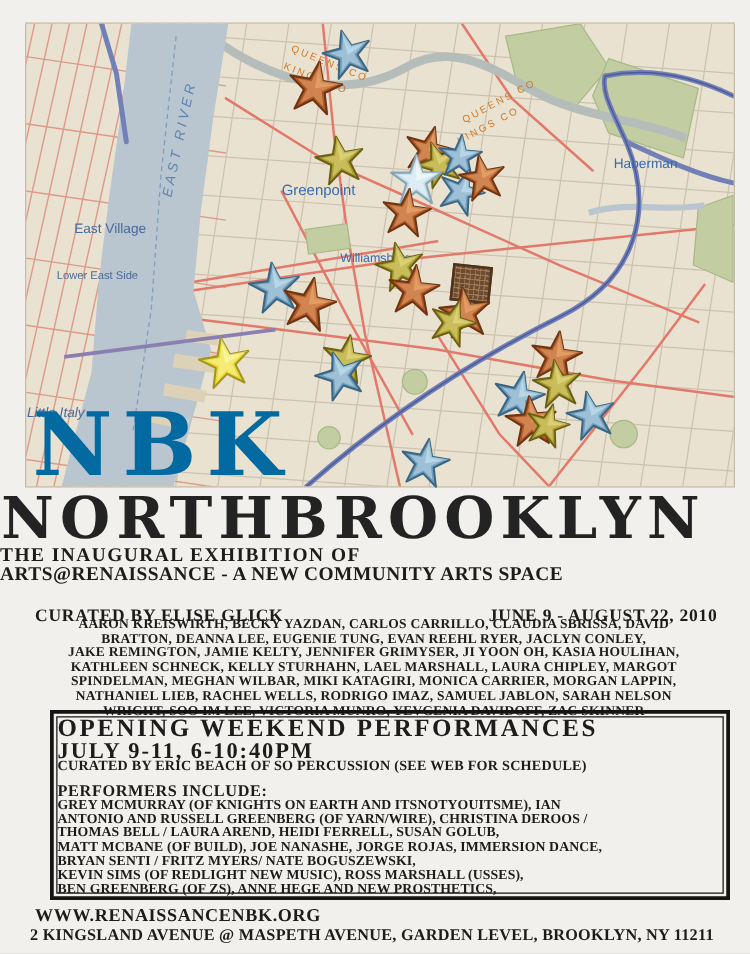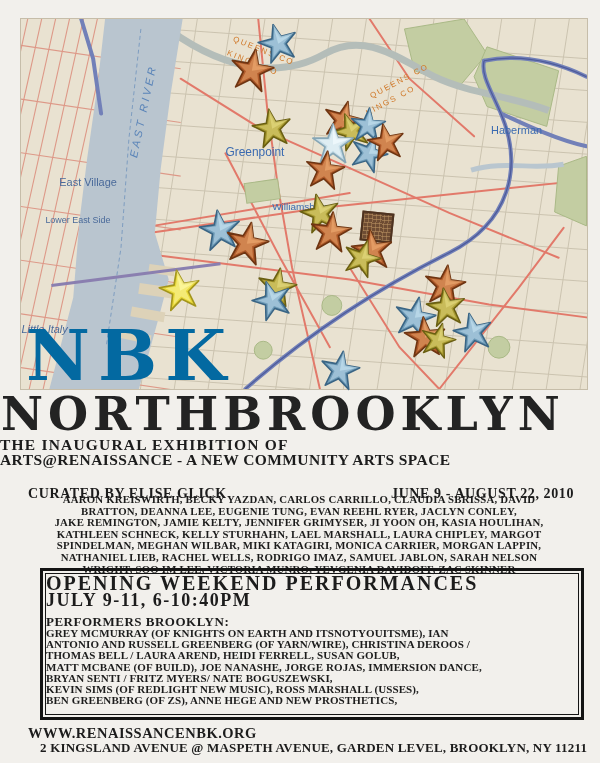--- a/index.html
+++ b/index.html
@@ -26,21 +26,21 @@
            font-weight:bold;font-size:10.8px;line-height:11.6px;letter-spacing:0.2px;white-space:pre-line;}
   .perfbox{position:absolute;left:33px;top:573px;width:534px;height:142px;z-index:5;box-sizing:border-box;
            border:1px solid #141414;outline:3px solid #141414;outline-offset:2px;
            text-align:left;font-weight:bold;padding-top:1px;background:transparent;margin-left:12px;}
   .bx-head{font-size:20px;line-height:17px;letter-spacing:2px;white-space:nowrap;}
   .bx-when{font-size:18px;line-height:16px;letter-spacing:1.5px;}
   .bx-note{font-size:11.3px;line-height:11px;letter-spacing:0.2px;}
   .bx-ph{font-size:13px;line-height:12px;margin-top:8px;letter-spacing:0.5px;}
   .bx-perf{font-size:11px;line-height:11.2px;letter-spacing:0.1px;white-space:pre-line;}
   .footer1{top:725px;font-size:14.5px;letter-spacing:0.5px;white-space:nowrap;align-items:flex-end;}
-  .address{position:absolute;left:40px;top:740px;z-index:5;font-weight:bold;font-size:13px;
+  .address{position:absolute;left:24px;top:740px;z-index:5;font-weight:bold;font-size:13px;
            letter-spacing:0.2px;white-space:nowrap;}
   .maplabel{font-family:"Liberation Sans",sans-serif;}
 </style>
 </head>
 <body>
 
 <div id="poster">
 
   <div class="map">
     <svg width="566" height="370" viewBox="0 0 568 372" xmlns="http://www.w3.org/2000/svg">
@@ -308,21 +308,22 @@
 BRATTON, DEANNA LEE, EUGENIE TUNG, EVAN REEHL RYER, JACLYN CONLEY,
 JAKE REMINGTON, JAMIE KELTY, JENNIFER GRIMYSER, JI YOON OH, KASIA HOULIHAN,
 KATHLEEN SCHNECK, KELLY STURHAHN, LAEL MARSHALL, LAURA CHIPLEY, MARGOT
 SPINDELMAN, MEGHAN WILBAR, MIKI KATAGIRI, MONICA CARRIER, MORGAN LAPPIN,
 NATHANIEL LIEB, RACHEL WELLS, RODRIGO IMAZ, SAMUEL JABLON, SARAH NELSON
 WRIGHT, SOO IM LEE, VICTORIA MUNRO, YEVGENIA DAVIDOFF, ZAC SKINNER</div>
 
   <div class="perfbox">
     <div class="bx-head">OPENING WEEKEND PERFORMANCES</div>
     <div class="bx-when">JULY 9-11, 6-10:40PM</div>
-    <div class="bx-ph">PERFORMERS BROOKLYN:</div>
+    <div class="bx-note">CURATED BY ERIC BEACH OF SO PERCUSSION (SEE WEB FOR SCHEDULE)</div>
+    <div class="bx-ph">PERFORMERS INCLUDE:</div>
     <div class="bx-perf">GREY MCMURRAY (OF KNIGHTS ON EARTH AND ITSNOTYOUITSME), IAN
 ANTONIO AND RUSSELL GREENBERG (OF YARN/WIRE), CHRISTINA DEROOS /
 THOMAS BELL / LAURA AREND, HEIDI FERRELL, SUSAN GOLUB,
 MATT MCBANE (OF BUILD), JOE NANASHE, JORGE ROJAS, IMMERSION DANCE,
 BRYAN SENTI / FRITZ MYERS/ NATE BOGUSZEWSKI,
 KEVIN SIMS (OF REDLIGHT NEW MUSIC), ROSS MARSHALL (USSES),
 BEN GREENBERG (OF ZS), ANNE HEGE AND NEW PROSTHETICS,</div>
   </div>
 
   <div class="row footer1">

